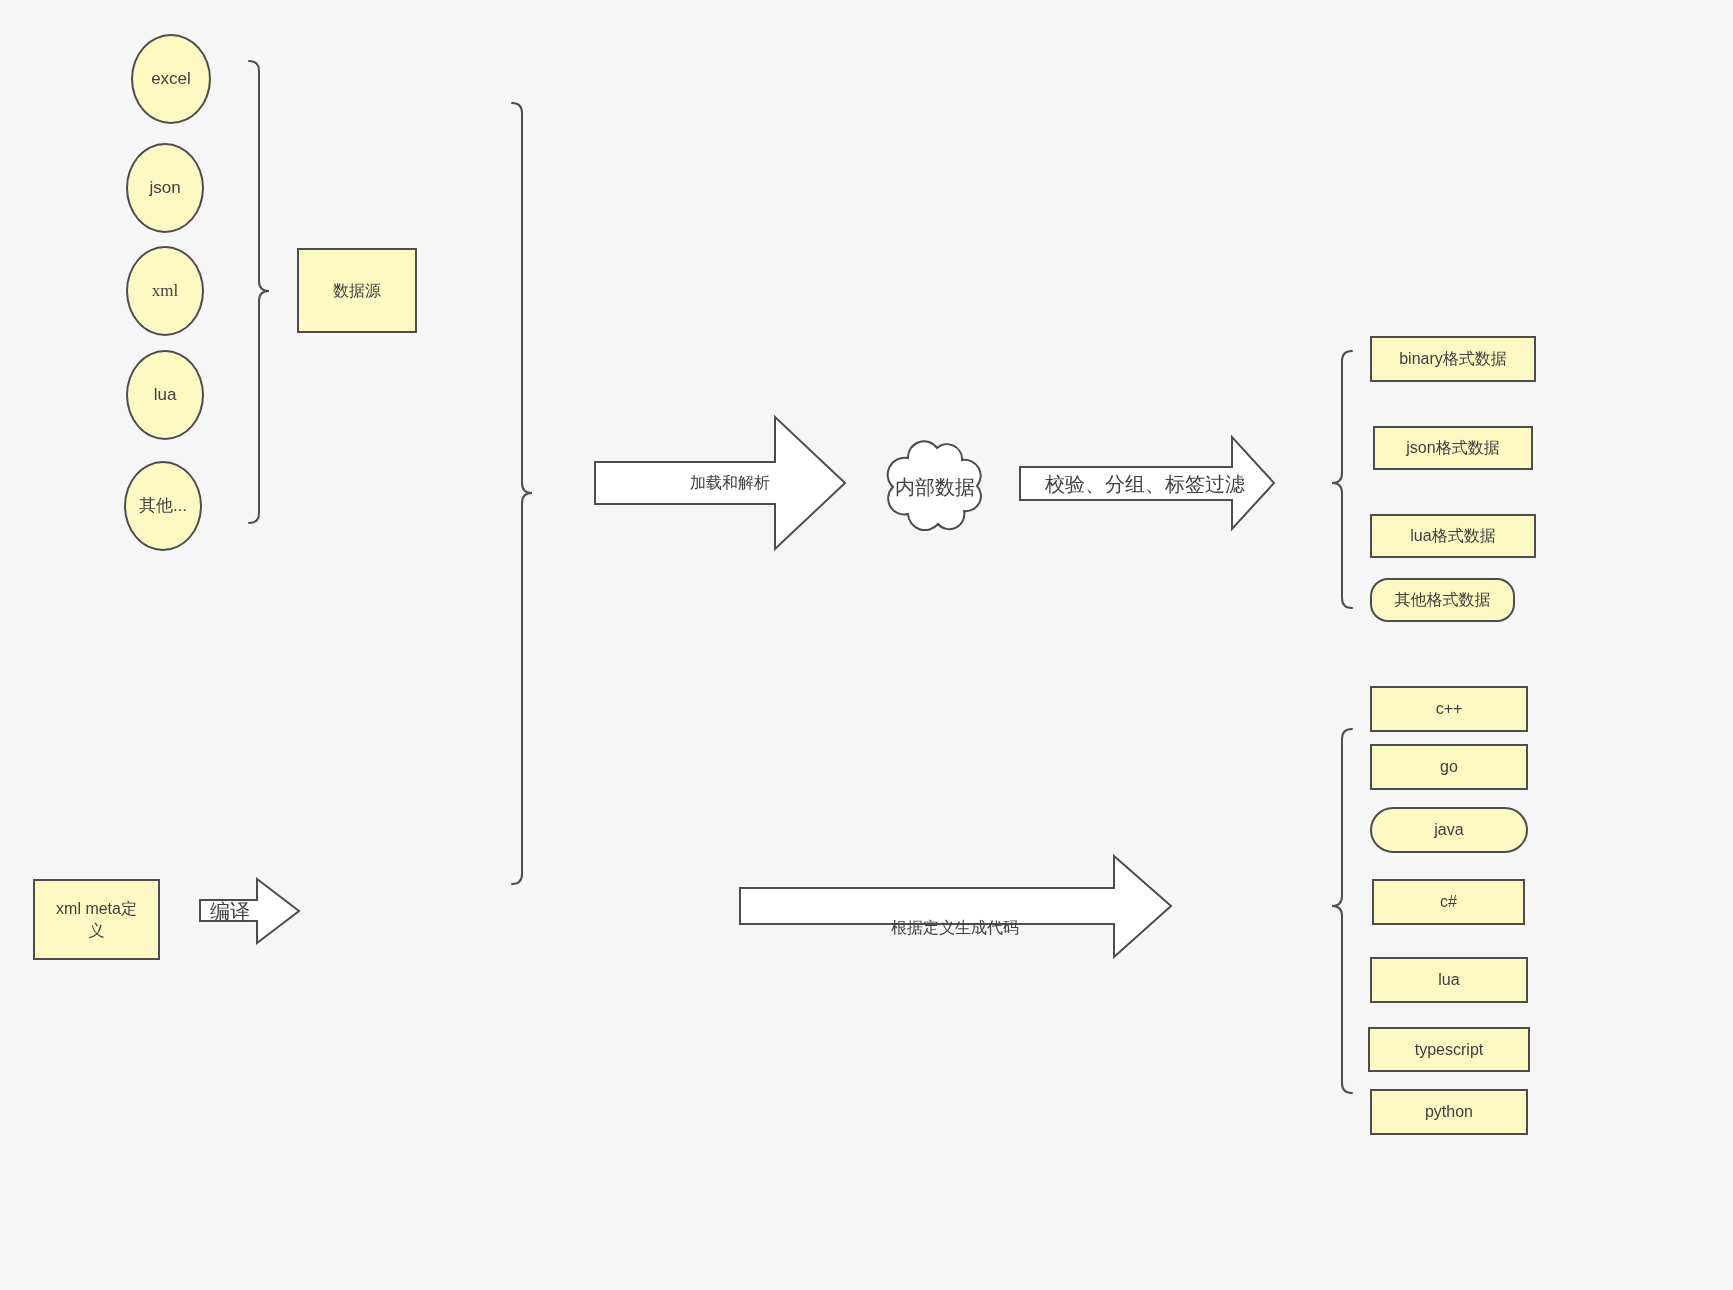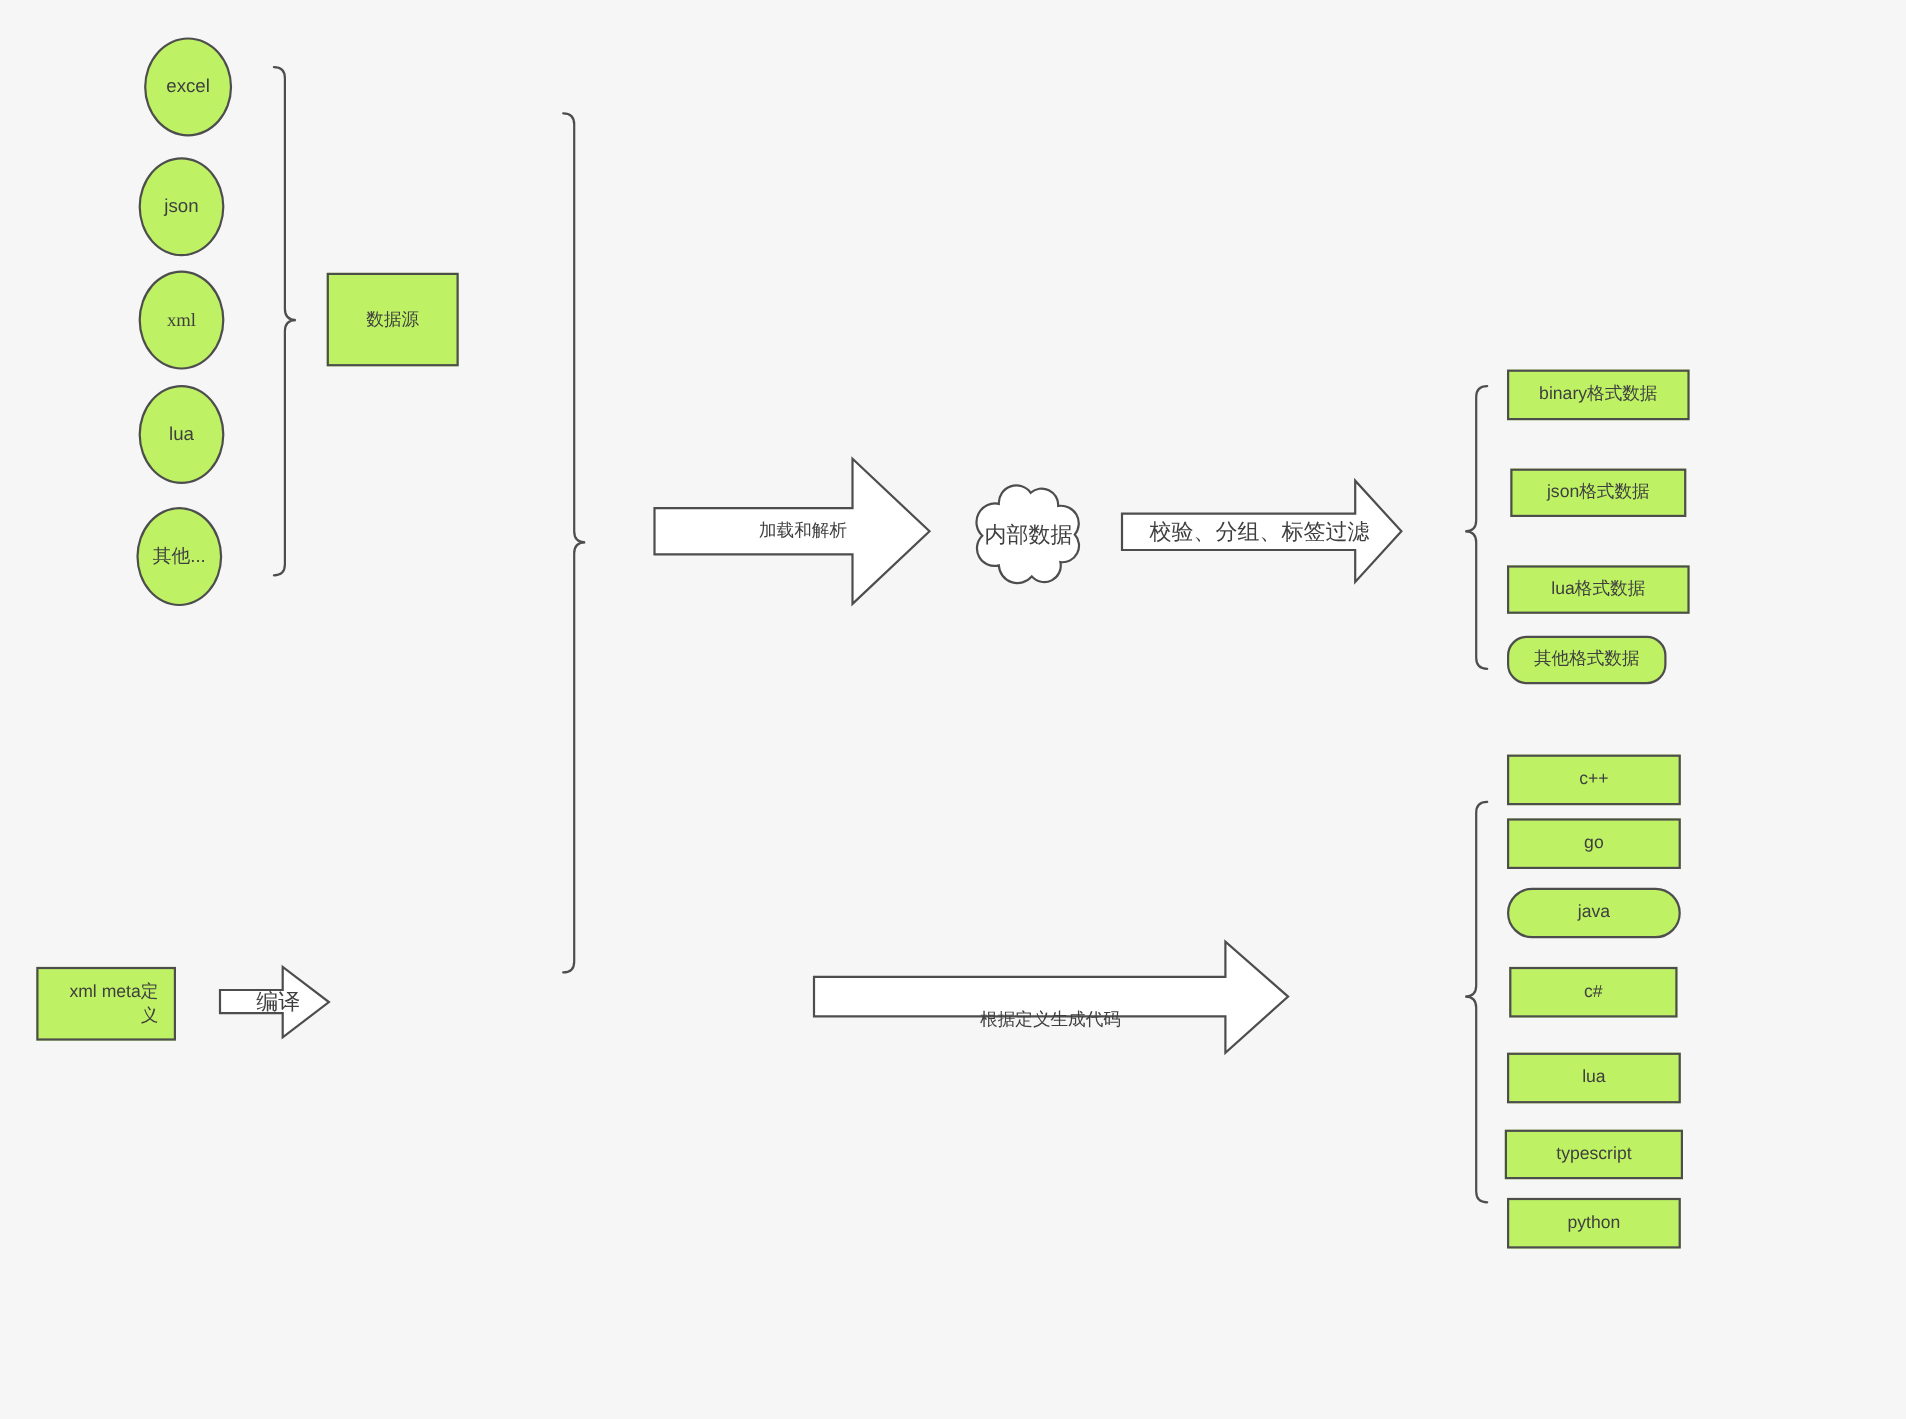--- a/index.html
+++ b/index.html
@@ -14,22 +14,22 @@
     overflow: hidden;
   }
   .layer { position: absolute; left: 0; top: 0; }
   .shape { fill: #ffffff; stroke: #4d4d4d; stroke-width: 2; }
   .brace { fill: none; stroke: #4d4d4d; stroke-width: 2; stroke-linecap: round; }
   .node {
     position: absolute;
     display: flex;
     align-items: center;
     justify-content: center;
-    text-align: right;
-    background: #bef264;
+    text-align: center;
+    background: #fef9c3;
     border: 2px solid #4d4d4d;
     font-size: 16px;
     line-height: 1.35;
   }
   .ellipse { border-radius: 50%; font-size: 17px; }
   .lbl {
     position: absolute;
     display: flex;
     align-items: center;
     justify-content: center;
@@ -81,30 +81,30 @@
   <div class="node ellipse" style="left:124px; top:461px; width:78px; height:90px;">其他...</div>
 
   <div class="node" style="left:297px; top:248px; width:120px; height:85px;">数据源</div>
 
   <div class="lbl" style="left:620px; top:462px; width:220px; height:42px;">加载和解析</div>
 
   <div class="lbl small" style="left:880px; top:474px; width:110px; height:26px;">内部数据</div>
 
   <div class="lbl small" style="left:1025px; top:467px; width:240px; height:33px;">校验、分组、标签过滤</div>
 
-  <div class="lbl small" style="left:218px; top:897px; width:70px; height:28px;">编译</div>
+  <div class="lbl small" style="left:195px; top:897px; width:70px; height:28px;">编译</div>
 
   <div class="lbl" style="left:745px; top:912px; width:420px; height:32px;text-align:center;">根据定义生成代码</div>
 
   <div class="node" style="left:1370px; top:336px; width:166px; height:46px;">binary格式数据</div>
   <div class="node" style="left:1373px; top:426px; width:160px; height:44px;">json格式数据</div>
   <div class="node" style="left:1370px; top:514px; width:166px; height:44px;">lua格式数据</div>
   <div class="node" style="left:1370px; top:578px; width:145px; height:44px;border-radius:18px;">其他格式数据</div>
 
-  <div class="node" style="left:33px; top:879px; width:127px; height:67px; padding:0 14px;">xml meta定义</div>
+  <div class="node" style="left:33px; top:879px; width:127px; height:81px; padding:0 14px;">xml meta定义</div>
 
 
   <div class="node" style="left:1370px; top:686px; width:158px; height:46px;">c++</div>
   <div class="node" style="left:1370px; top:744px; width:158px; height:46px;">go</div>
   <div class="node" style="left:1370px; top:807px; width:158px; height:46px;border-radius:23px;">java</div>
   <div class="node" style="left:1372px; top:879px; width:153px; height:46px;">c#</div>
   <div class="node" style="left:1370px; top:957px; width:158px; height:46px;">lua</div>
   <div class="node" style="left:1368px; top:1027px; width:162px; height:45px;">typescript</div>
   <div class="node" style="left:1370px; top:1089px; width:158px; height:46px;">python</div>
 

